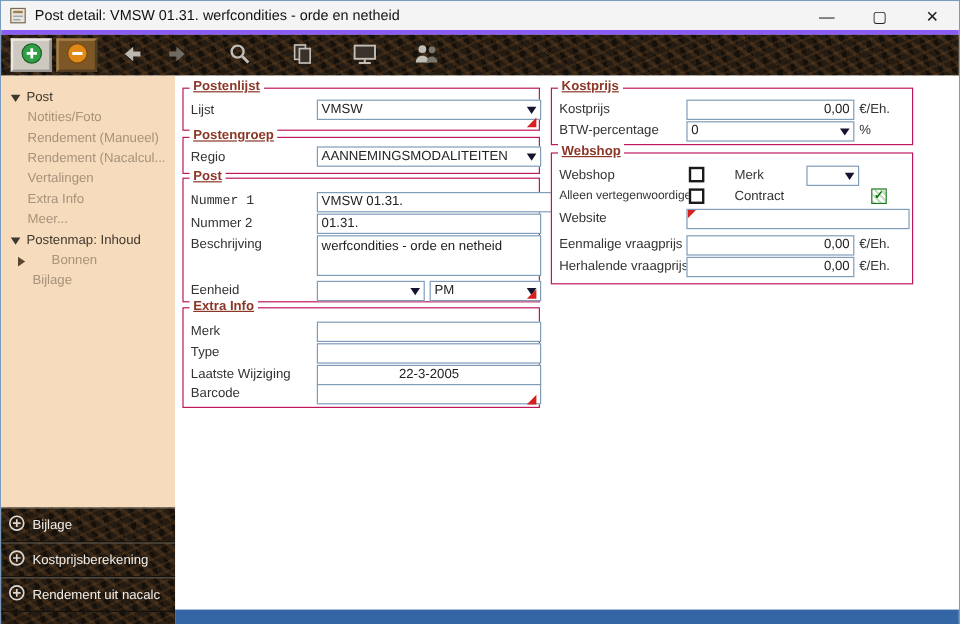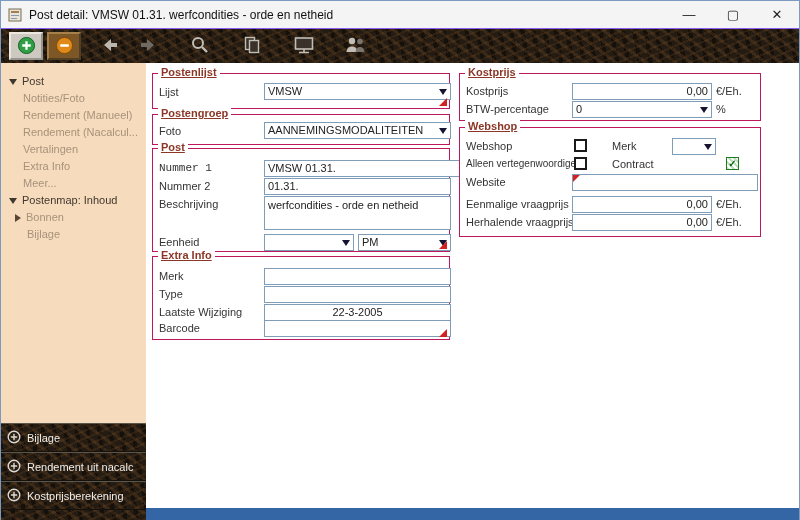--- a/index.html
+++ b/index.html
@@ -4,21 +4,21 @@
 <style>
   * { margin:0; padding:0; box-sizing:border-box; }
   html,body { width:800px; height:520px; }
   body { font-family:"Liberation Sans", sans-serif; font-size:11px; color:#222;
          position:relative; background:#fff; overflow:hidden; }
 
   .window { position:absolute; inset:0; border:1px solid #7a9ac0; background:#fff; }
 
   
   .titlebar { position:absolute; left:0; top:0; width:798px; height:28px; background:#f4f4f4;
-              display:flex; align-items:center; border-bottom:1px solid #8b5cf6; }
+              display:flex; align-items:center; border-bottom:4px solid #8b5cf6; }
   .app-icon { margin:0 7px 0 7px; display:flex; }
   .title { font-size:12px; color:#111; }
   .controls { margin-left:auto; display:flex; height:100%; }
   .ctl { width:44px; display:flex; align-items:center; justify-content:center; font-size:13px; color:#222; cursor:default; }
 
   
   .toolbar { position:absolute; left:0; top:28px; width:798px; height:34px;
              background-color:#241b12;
              background-image:
                repeating-linear-gradient(37deg, rgba(150,100,50,.20) 0 3px, transparent 3px 9px),
@@ -29,21 +29,21 @@
   .tbtn.raised-gray  { background:#cdc8c0; border:2px outset #ece8e0; }
   .tbtn.raised-brown { background:#7d5826; border:2px outset #a5804a; margin-left:4px; }
   .sp1 { margin-left:12px; } .sp2 { margin-left:4px; } .sp3 { margin-left:18px; }
 
   
   .sidebar { position:absolute; left:0; top:62px; width:145px; height:457px; background:#f7dbbd; }
   .trow { position:absolute; left:0; width:145px; height:17px; line-height:17px; white-space:nowrap;
           display:flex; align-items:center; cursor:default; }
   .trow.group { color:#3f382e; padding-left:8px; }
   .trow.sub   { color:#a6937b; padding-left:22px; }
-  .trow.sub2  { color:#a6937b; padding-left:26px; }
+  .trow.sub2  { color:#a6937b; padding-left:26px;gap:17px; }
   .tri-down { width:0; height:0; border-left:4px solid transparent; border-right:4px solid transparent;
               border-top:6px solid #3f382e; margin-right:5px; }
   .tri-right { width:0; height:0; border-top:4px solid transparent; border-bottom:4px solid transparent;
                border-left:6px solid #5a4632; margin-right:5px; }
   .side-buttons { position:absolute; left:0; top:360px; width:145px; height:97px;
                   background-color:#241b12;
                   background-image:
                     repeating-linear-gradient(37deg, rgba(150,100,50,.20) 0 3px, transparent 3px 9px),
                     repeating-linear-gradient(-23deg, rgba(95,62,30,.30) 0 2px, transparent 2px 7px),
                     repeating-linear-gradient(80deg, rgba(0,0,0,.40) 0 4px, transparent 4px 11px); }
@@ -192,47 +192,47 @@
               <circle cx="7" cy="7" r="5.8" fill="none" stroke="#ddd9d2" stroke-width="1.4"></circle>
               <path d="M7 3.8v6.4M3.8 7h6.4" stroke="#ddd9d2" stroke-width="1.4"></path>
             </svg></span>
         <span>Bijlage</span>
       </div>
       <div class="sbtn">
         <span><svg width="14" height="14" viewBox="0 0 14 14">
               <circle cx="7" cy="7" r="5.8" fill="none" stroke="#ddd9d2" stroke-width="1.4"></circle>
               <path d="M7 3.8v6.4M3.8 7h6.4" stroke="#ddd9d2" stroke-width="1.4"></path>
             </svg></span>
-        <span>Rendement uit nacalc</span>
+        <span>Kostprijsberekening</span>
       </div>
       <div class="sbtn">
         <span><svg width="14" height="14" viewBox="0 0 14 14">
               <circle cx="7" cy="7" r="5.8" fill="none" stroke="#ddd9d2" stroke-width="1.4"></circle>
               <path d="M7 3.8v6.4M3.8 7h6.4" stroke="#ddd9d2" stroke-width="1.4"></path>
             </svg></span>
-        <span>Kostprijsberekening</span>
+        <span>Rendement uit nacalc</span>
       </div>
     </div>
   </div>
 
   <div class="main">
 
     <div class="gbox" style="left:6px; top:10px; width:298px; height:36px;">
       <span class="gtitle">Postenlijst</span>
       <span class="lbl" style="left:6px; top:12px;">Lijst</span>
       <div class="combo" style="left:111px; top:9px; width:187px;">
         <span>VMSW</span>
         <span class="combo-arrow"></span>
       </div>
       <span class="redmark-br"></span>
     </div>
 
     <div class="gbox" style="left:6px; top:51px; width:298px; height:31px;">
       <span class="gtitle">Postengroep</span>
-      <span class="lbl" style="left:6px; top:10px;">Foto</span>
+      <span class="lbl" style="left:6px; top:10px;">Regio</span>
       <div class="combo" style="left:111px; top:7px; width:187px;">
         <span>AANNEMINGSMODALITEITEN</span>
         <span class="combo-arrow"></span>
       </div>
     </div>
 
     <div class="gbox" style="left:6px; top:85px; width:298px; height:104px;">
       <span class="gtitle">Post</span>
       <span class="lbl" style="left:6px; top:13px;font-family:Liberation Mono, monospace;">Nummer 1</span>
       <div class="field" style="left:111px; top:11px; width:211px;"><span>VMSW 01.31.</span></div>

